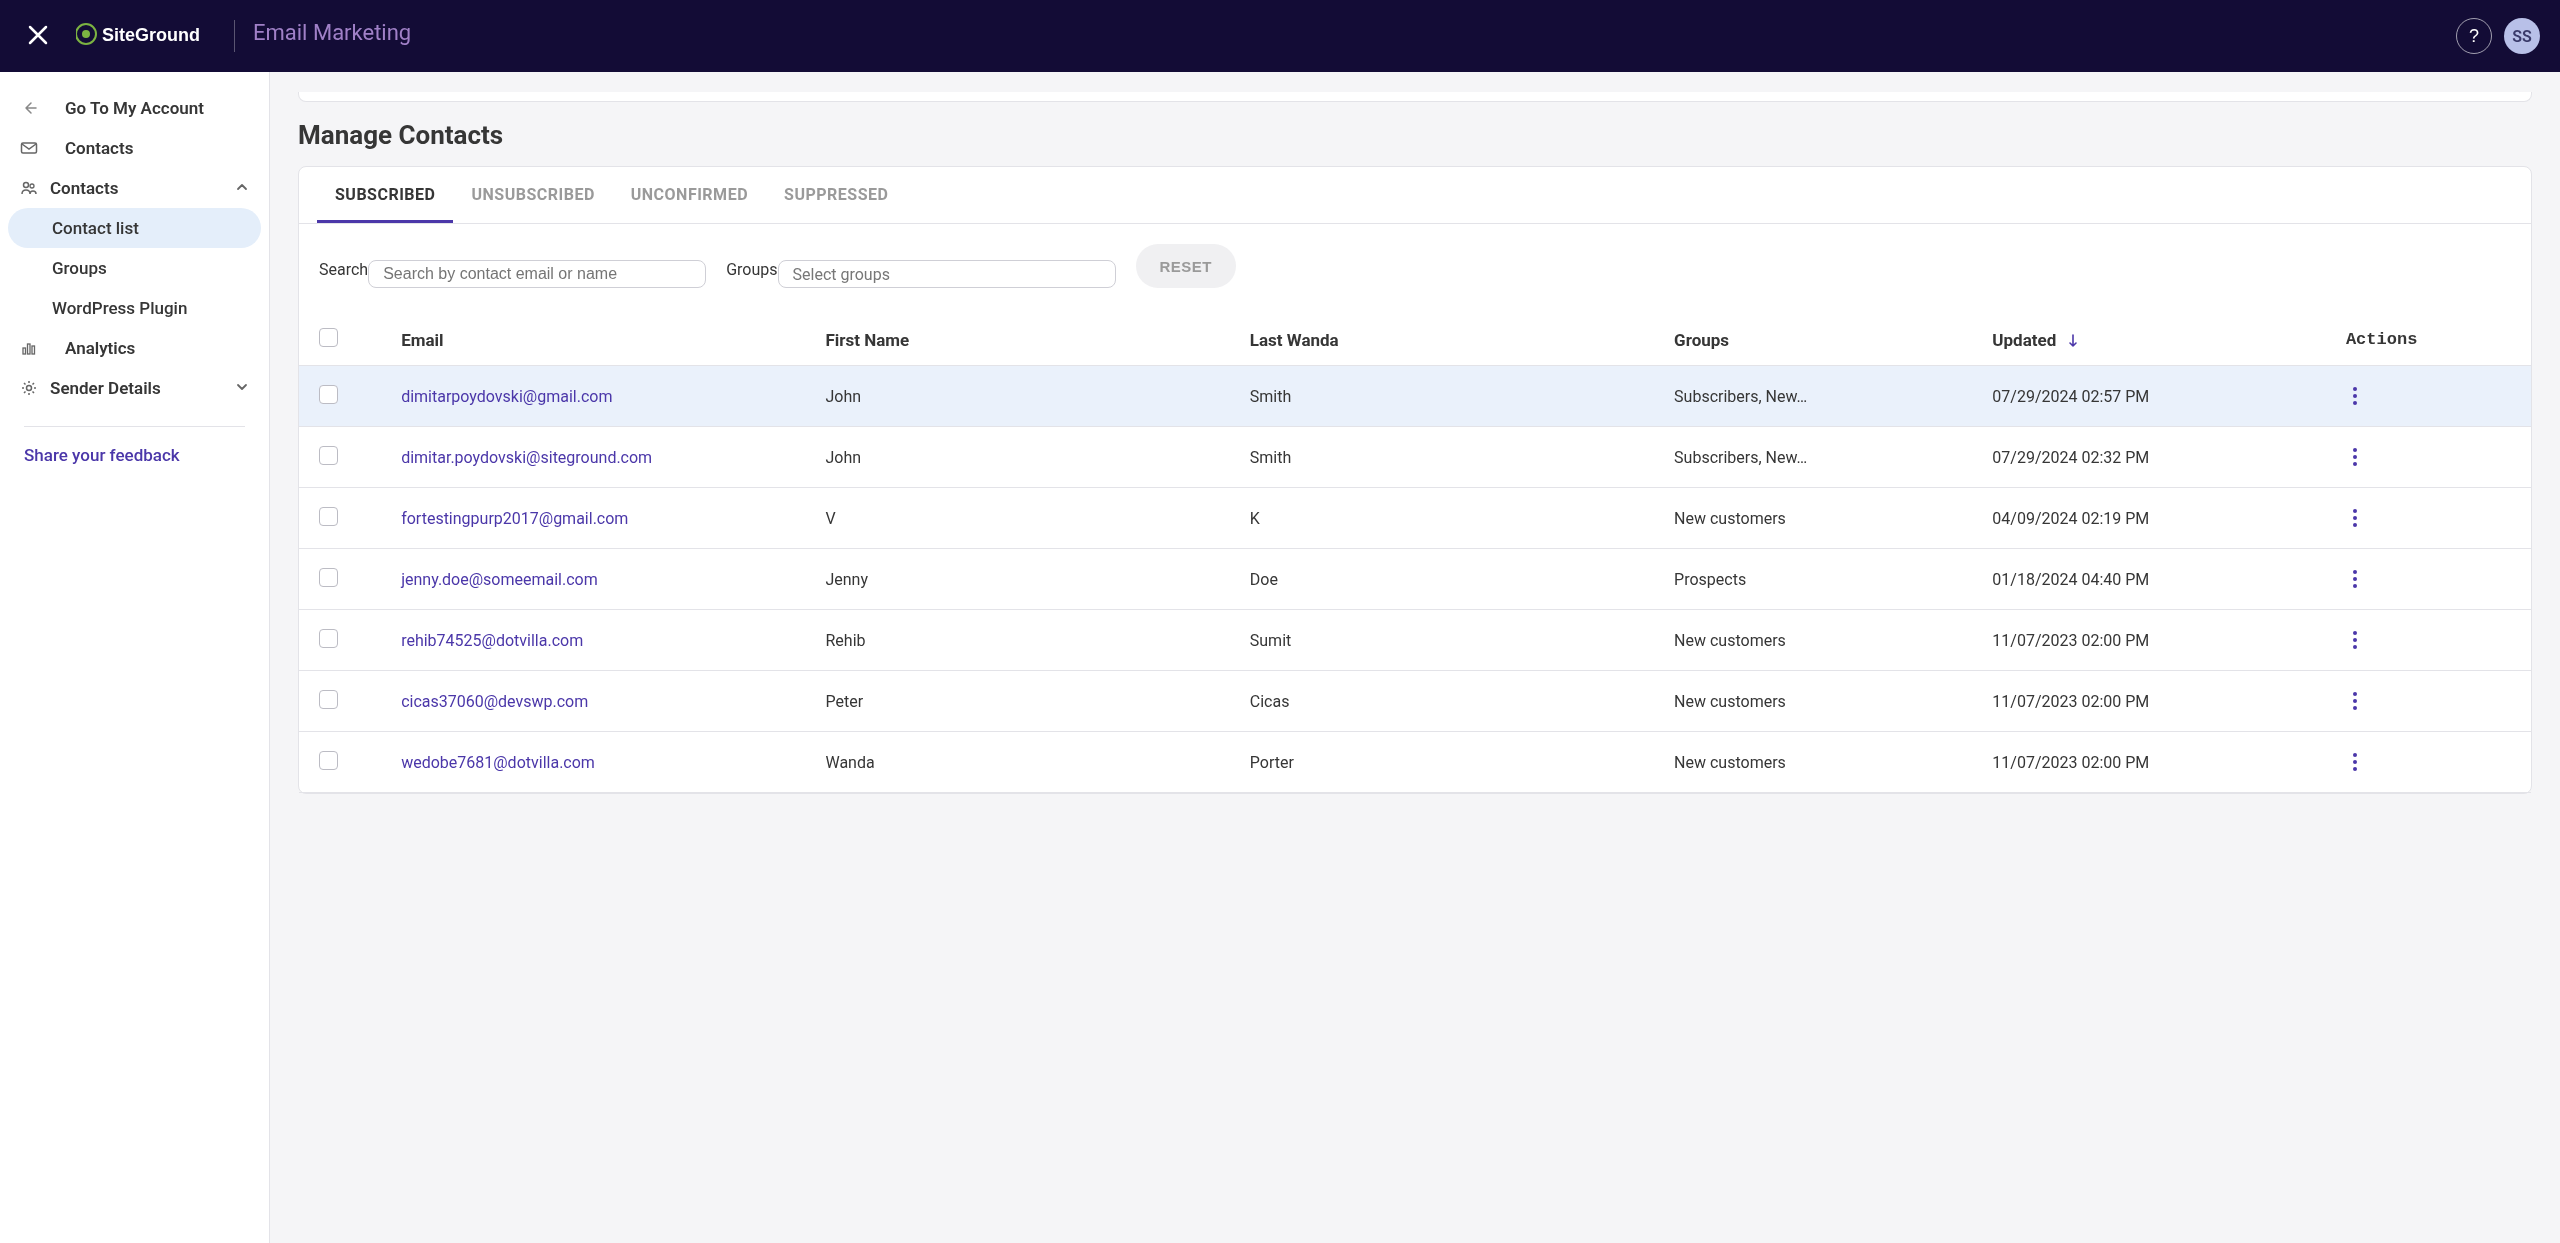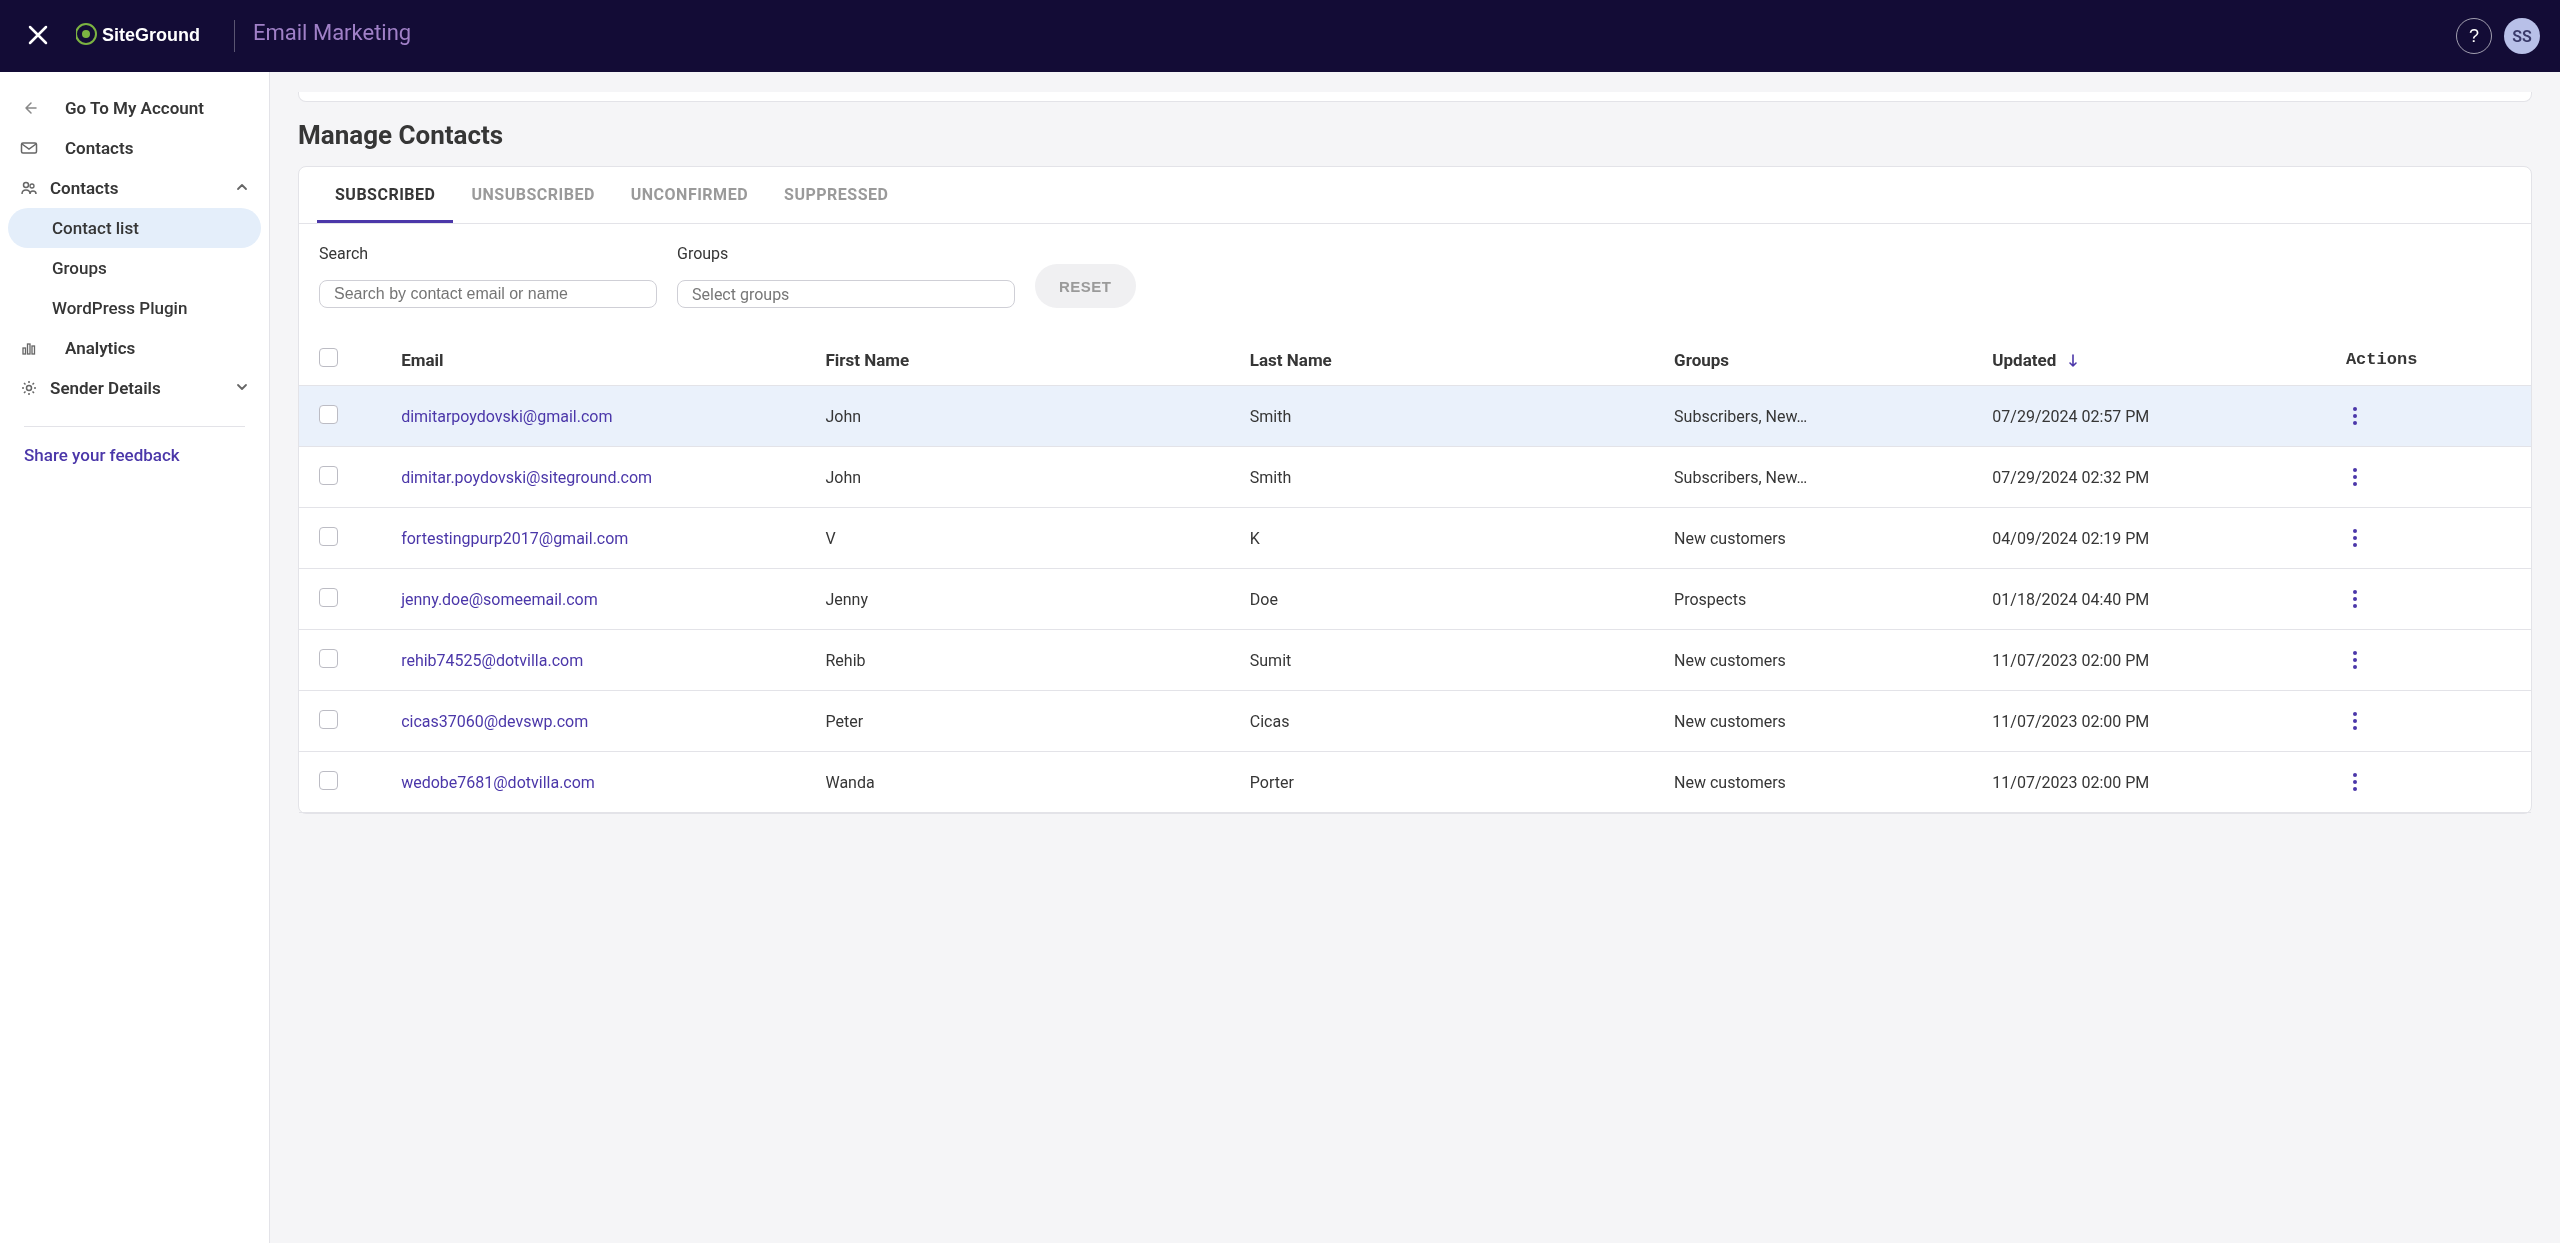--- a/index.html
+++ b/index.html
@@ -33,21 +33,21 @@
 
 
 .page-title { font-size: 26px; font-weight: 700; margin-bottom: 8px; margin-top: 12px; }
 .card { background: #fff; border: 1px solid #e3e3e8; border-radius: 8px; }
 
 .tabs { display: flex; border-bottom: 1px solid #e3e3e8; padding: 0 18px; }
 .tab { padding: 18px 18px 16px; font-weight: 700; font-size: 16px; letter-spacing: 0.5px; color: #9a9a9a; cursor: pointer; border-bottom: 3px solid transparent; }
 .tab.active { color: #363636; border-bottom-color: #4b37a9; }
 
 .filters { display: flex; align-items: flex-end; gap: 20px; padding: 20px 20px 26px; flex-wrap: wrap; }
-.field { display: flex; flex-direction: column; gap: 17px; }
+.field { display: flex; gap: 0; }
 .field label { font-size: 16px; color: #363636; }
 .field input, .groups-select { width: 338px; height: 28px; border: 1px solid #cfcfd6; border-radius: 8px; padding: 0 14px; font-size: 16px; outline: none; }
 .groups-select { display: flex; align-items: center; color: #777; cursor: pointer; }
 .reset-btn { height: 44px; padding: 0 24px; border-radius: 22px; border: none; background: #f0f0f2; color: #9a9a9a; font-weight: 700; letter-spacing: 0.5px; font-size: 15px; cursor: not-allowed; }
 
 
 .table { width: 100%; border-collapse: collapse; }
 .table th, .table td { text-align: left; padding: 14px 12px; vertical-align: middle; }
 .table thead th { font-weight: 700; font-size: 17px; border-bottom: 1px solid #e3e3e8; }
 .table tbody tr { border-bottom: 1px solid #e3e3e8; }
@@ -211,21 +211,21 @@
       </div>
 
       <table class="table">
         <thead>
           <tr>
             <th class="col-check">
               <span class="chk"></span>
             </th>
             <th class="col-email"><span>Email</span></th>
             <th class="col-fn"><span>First Name</span></th>
-            <th class="col-ln"><span>Last Name</span></th>
+            <th class="col-ln"><span>Last Wanda</span></th>
             <th class="col-groups"><span>Groups</span></th>
             <th class="col-updated">
               <span>Updated</span>
               <span class="sort-arrow">
                 <svg width="12" height="16" viewBox="0 0 12 16" style="vertical-align:middle;">
                     <path d="M6 2 L6 13 M3 10 L6 13 L9 10" stroke="#4b37a9" stroke-width="1.6" fill="none" stroke-linecap="round" stroke-linejoin="round"></path>
                   </svg>
               </span>
             </th>
             <th class="col-actions"><span>Actions</span></th>

